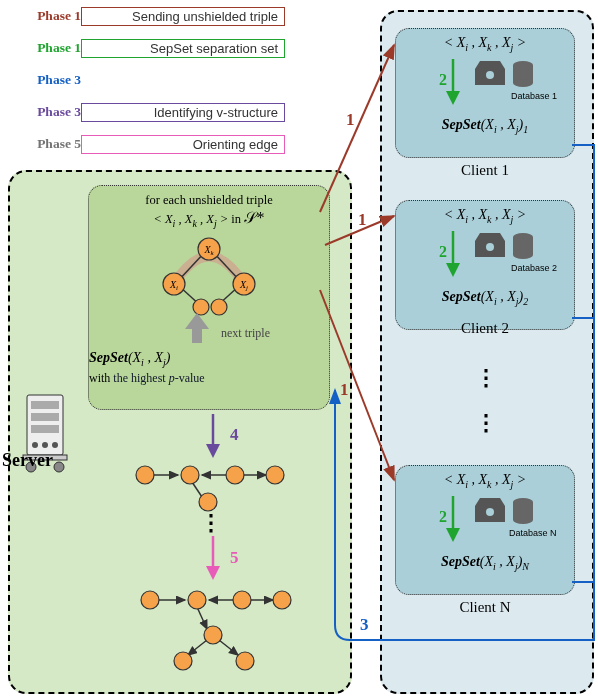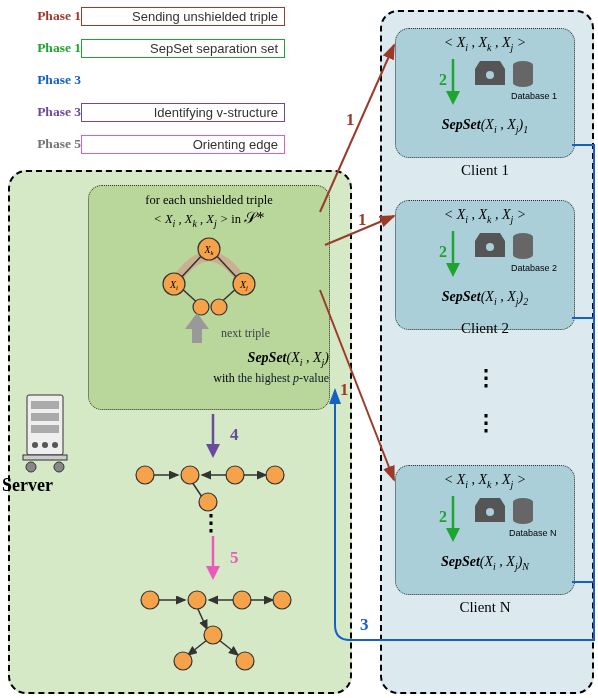--- a/index.html
+++ b/index.html
@@ -61,21 +61,21 @@
     position: absolute;
     left: 20px;
     top: 395px;
     width: 50px;
     text-align: center;
   }
   .server-icon svg { display:block; margin:auto;}
   .server-label {
     position: absolute;
     left: 2px;
-    top: 475px;
+    top: 450px;
     font-family: "Times New Roman", serif;
     font-size: 18px;
     font-weight: bold;
   }
   .triple-box {
     position: absolute;
     left: 88px;
     top: 185px;
     width: 242px;
     height: 225px;
@@ -206,21 +206,21 @@
     <circle class="node" cx="95" cy="50" r="11"></circle>
     <text x="95" y="54" text-anchor="middle" font-size="10" font-style="italic">X<tspan font-size="7" dy="2">j</tspan></text>
     <circle class="node" cx="52" cy="73" r="8"></circle>
     <circle class="node" cx="70" cy="73" r="8"></circle>
   </svg>
 
   <svg width="40" height="34" style="position:absolute;left:88px;top:125px">
     <path d="M20,2 L32,18 L25,18 L25,32 L15,32 L15,18 L8,18 Z" fill="#999"></path>
   </svg>
   <span style="position:absolute;left:132px;top:140px;font-size:12px;color:#444">next triple</span>
-  <div style="position:absolute;left:0;right:0;top:162px;text-align:right">
+  <div style="position:absolute;left:0;right:0;top:162px;text-align:left">
     <span class="sepset"><span>SepSet</span><span class="args">(X<sub class="sm">i</sub> , X<sub class="sm">j</sub>)</span></span><br>
     <span style="font-size:12px">with <span style="color:#0f172a">the highest <i>p</i>-value</span></span>
   </div>
 </div>
 
 <svg style="position:absolute;left:198px;top:414px" width="30" height="46">
   <line x1="15" y1="0" x2="15" y2="34" stroke="#6a4a9c" stroke-width="2.5"></line>
   <path d="M15,44 L8,30 L22,30 Z" fill="#6a4a9c"></path>
 </svg>
 <span class="phase-num" style="color:#6a4a9c;position:absolute;left:230px;top:425px">4</span>

